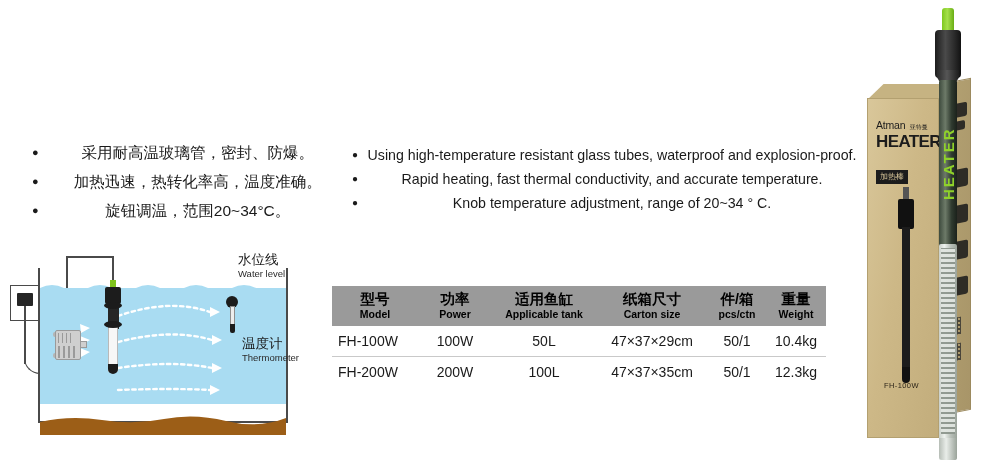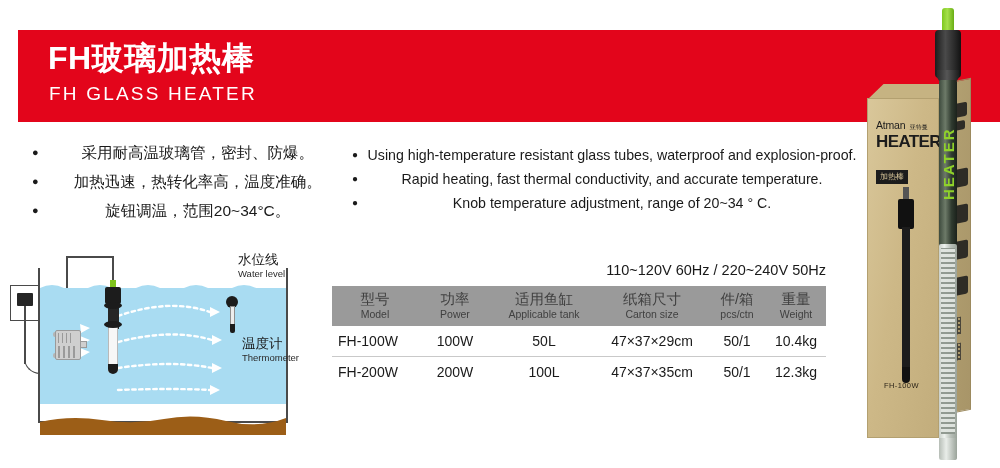--- a/index.html
+++ b/index.html
@@ -137,22 +137,22 @@
   
   .voltage {
     position: absolute; right: 174px; top: 262px;
     font-size: 14.5px; color: #1a1a1a; white-space: nowrap;
   }
   .spec-table {
     position: absolute; left: 332px; top: 286px;
     width: 494px; border-collapse: collapse;
   }
   .spec-table thead th {
-    background: #9a9a9a; color: #404040;
-    padding: 4px 0 5px 0; font-weight: normal; text-align: center;
+    background: #9a9a9a; color: #000000;
+    padding: 4px 0 5px 0; font-weight: bold; text-align: center;
     vertical-align: middle;
   }
   .th-cn { display: block; font-size: 14.5px; line-height: 18px; }
   .th-en { display: block; font-size: 10.5px; line-height: 13px; }
   .spec-table tbody td {
     text-align: center; font-size: 14px; color: #1a1a1a;
     padding: 7px 0 7px 0; border-bottom: 1px solid #c9c9c9;
     white-space: nowrap;
   }
   .spec-table tbody tr:last-child td { border-bottom: none; }
@@ -252,24 +252,20 @@
     position: absolute; left: 8px; top: 430px; width: 18px; height: 22px;
     background: linear-gradient(90deg,#b6bdb6 0%,#e9ede9 40%,#9aa39a 100%);
     border-radius: 0 0 4px 4px;
   }
 </style>
 </head>
 <body>
 
 <div class="page">
 
-  <div class="banner">
-    <div class="banner-title">FH玻璃加热棒</div>
-    <div class="banner-sub">FH GLASS HEATER</div>
-  </div>
 
   <div class="features-cn">
     <div class="feat">
       <span class="bullet">●</span>
       <span class="feat-txt">采用耐高温玻璃管，密封、防爆。</span>
     </div>
     <div class="feat">
       <span class="bullet">●</span>
       <span class="feat-txt">加热迅速，热转化率高，温度准确。</span>
     </div>
@@ -362,21 +358,20 @@
       <div class="lbl-cn">水位线</div>
       <div class="lbl-en">Water level</div>
     </div>
 
     <div class="lbl lbl-thermo">
       <div class="lbl-cn">温度计</div>
       <div class="lbl-en">Thermometer</div>
     </div>
   </div>
 
-  <div class="voltage">110~120V 60Hz / 220~240V 50Hz</div>
 
   <table class="spec-table">
     <colgroup>
       <col class="col-1">
         <col class="col-2">
         <col class="col-3">
       <col class="col-4">
         <col class="col-5">
         <col class="col-6">
     </colgroup>

